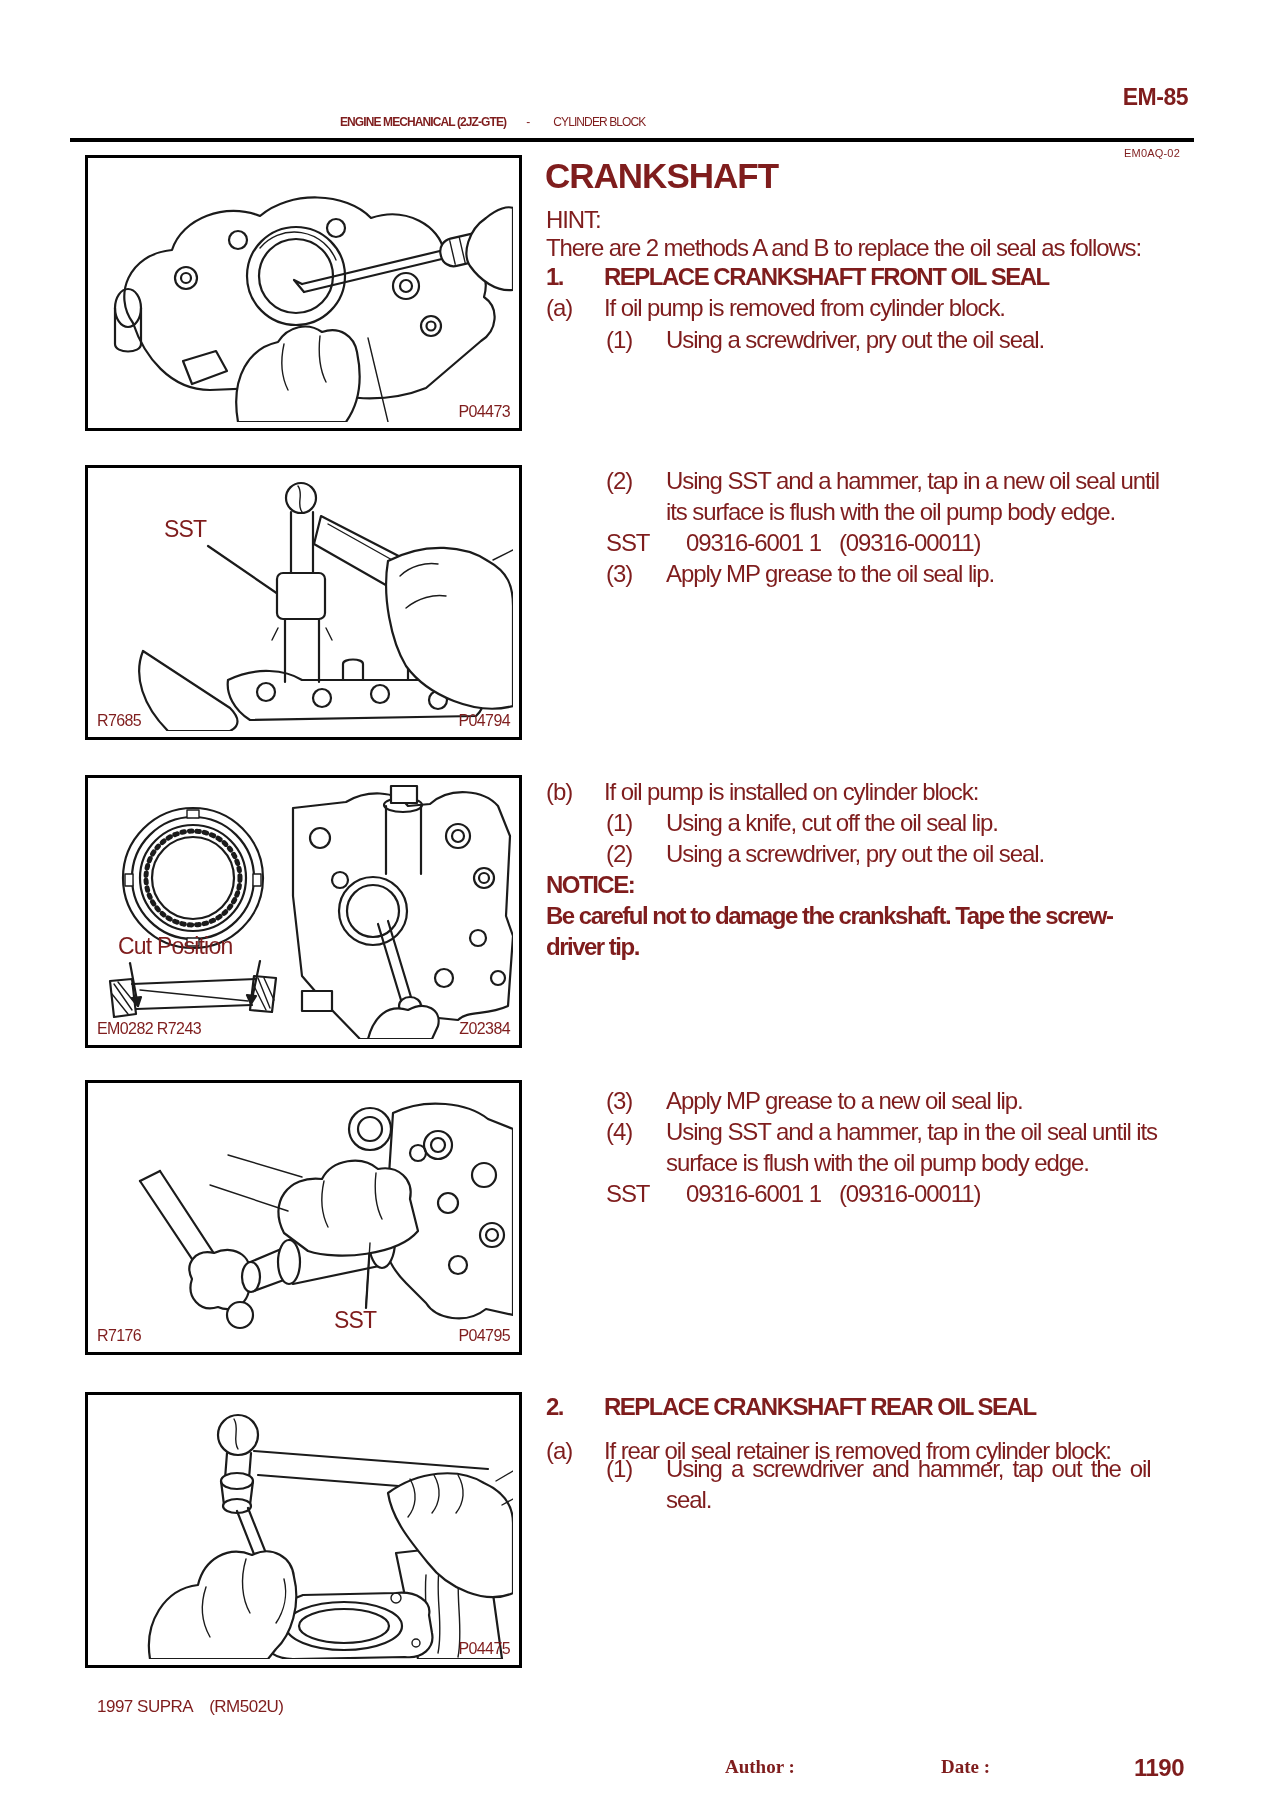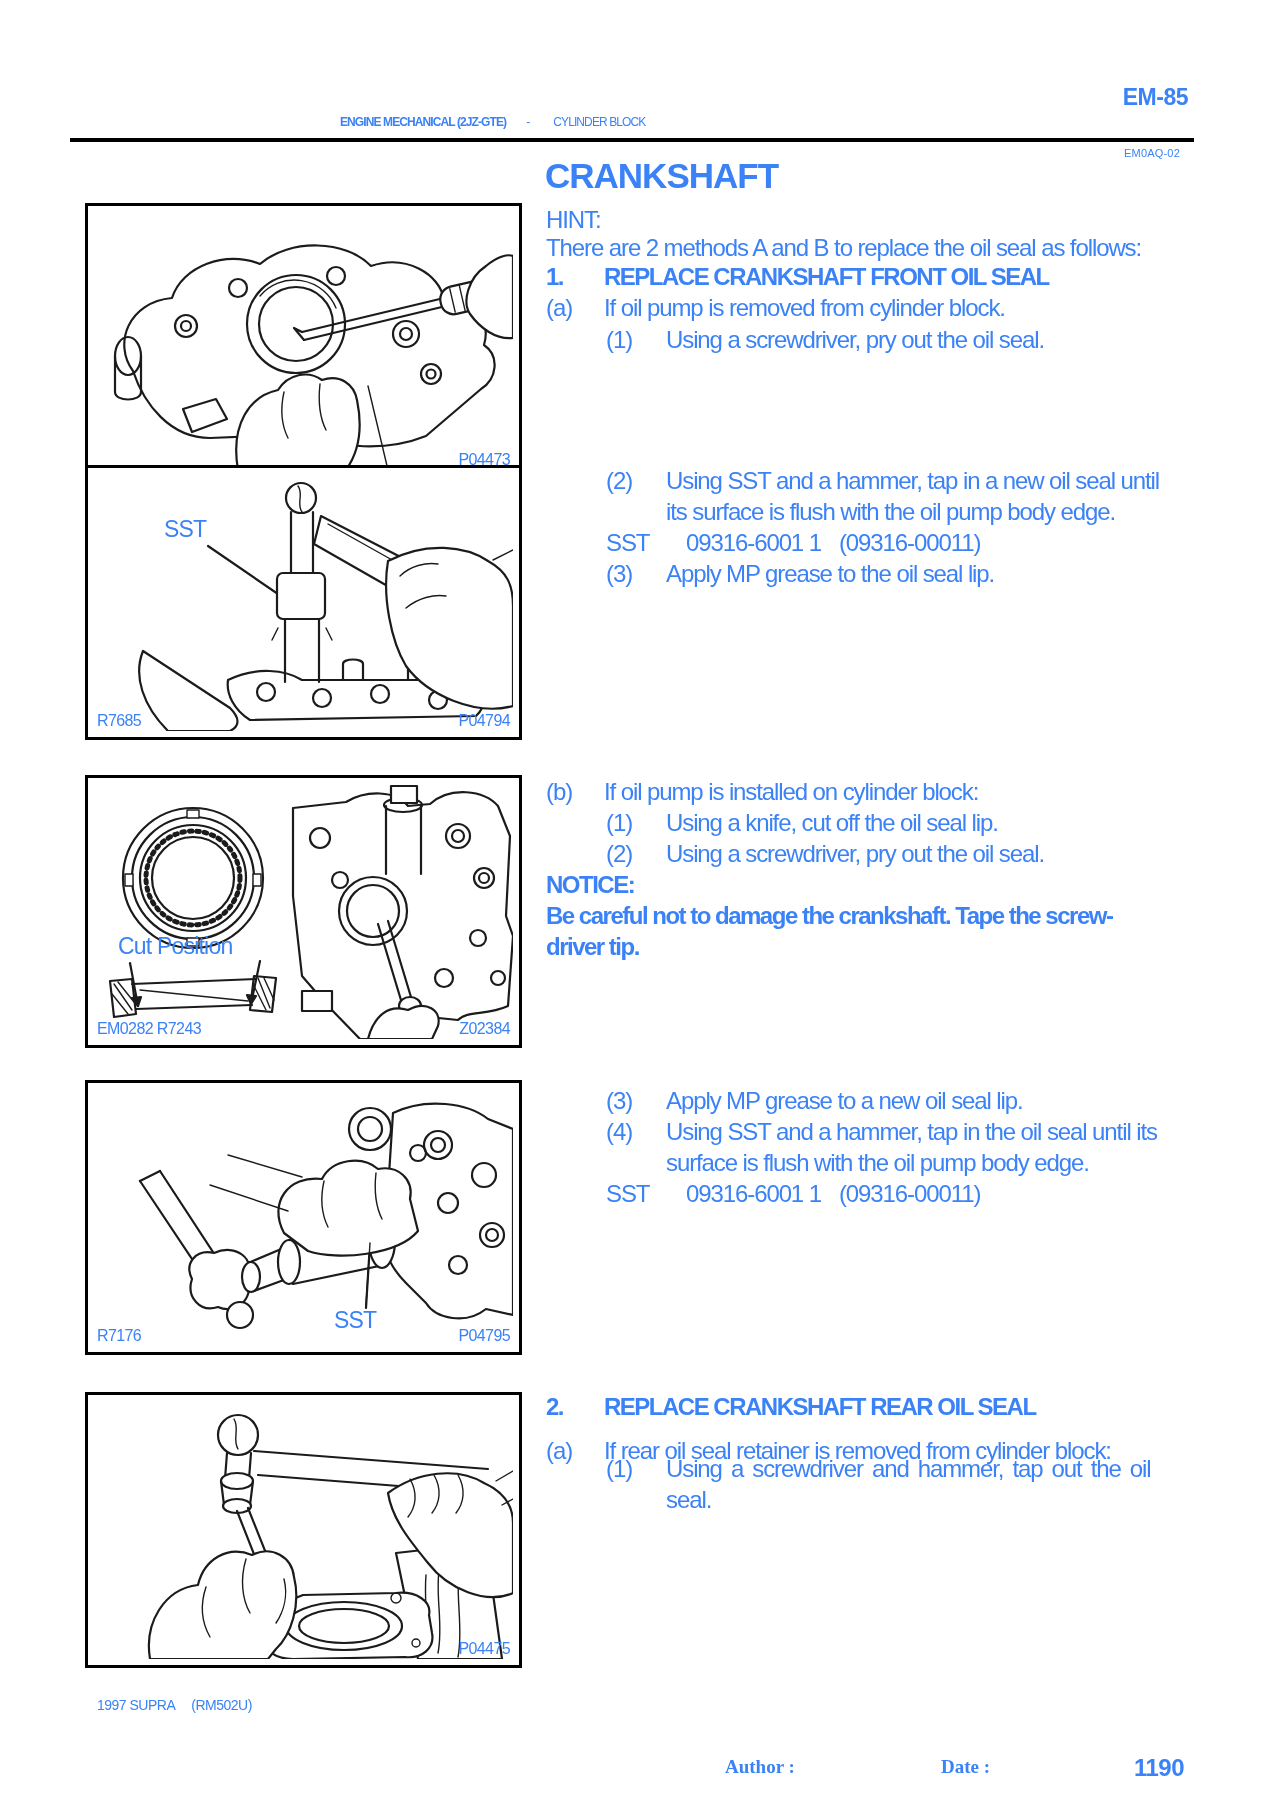--- a/index.html
+++ b/index.html
@@ -1,17 +1,17 @@
 <!DOCTYPE html>
 <html><head>
 <meta charset="utf-8">
 <style>
   html,body{margin:0;padding:0;background:#e8e8e8;}
   .page{position:relative;width:1280px;height:1811px;background:#ffffff;margin:0 auto;
-        font-family:"Liberation Sans",sans-serif;color:#3b82f6;overflow:hidden;}
+        font-family:"Liberation Sans",sans-serif;color:#7f1d1d;overflow:hidden;}
   
   .page-code{position:absolute;right:92px;top:84px;font-size:23px;font-weight:bold;letter-spacing:-0.5px;}
   .hdr-line{position:absolute;left:340px;top:115px;font-size:12px;letter-spacing:-0.9px;white-space:nowrap;}
   .hdr-bold{font-weight:bold;}
   .hdr-sep{display:inline-block;margin:0 24px 0 20px;}
   .hdr-rule{position:absolute;left:70px;top:138px;width:1124px;height:4px;background:#000;}
   .doc-code{position:absolute;right:100px;top:147px;font-size:11px;letter-spacing:0.2px;}
   
   .figure{position:absolute;left:85px;width:431px;border:3px solid #000;background:#fff;}
   .figure svg{position:absolute;left:0;top:0;}
@@ -22,21 +22,21 @@
   
   .title{position:absolute;left:545px;top:156px;font-size:35px;font-weight:bold;letter-spacing:-1px;white-space:nowrap;}
   .ln{position:absolute;font-size:24px;letter-spacing:-1.1px;line-height:1.2;white-space:nowrap;}
   .ln .b, .ln.b{font-weight:bold;letter-spacing:-1.5px;}
   .num{display:inline-block;width:58px;letter-spacing:-1.1px;}
   .num2{display:inline-block;width:60px;letter-spacing:-1.1px;}
   .sstlab{display:inline-block;width:80px;}
   .sstalt{display:inline-block;margin-left:18px;}
   .just{word-spacing:3.5px;}
   
-  .model-line{position:absolute;left:97px;top:1697px;font-size:14px;letter-spacing:-0.5px;white-space:nowrap;}
+  .model-line{position:absolute;left:97px;top:1697px;font-size:17px;letter-spacing:-0.5px;white-space:nowrap;}
   .model-code{display:inline-block;margin-left:16px;}
   .ftr{position:absolute;top:1756px;font-family:"Liberation Serif",serif;font-weight:bold;font-size:19px;white-space:nowrap;}
   .ftr-author{left:725px;}
   .ftr-date{left:941px;}
   .ftr-page{position:absolute;top:1754px;left:1134px;font-family:Liberation Sans, sans-serif;
             font-weight:bold;font-size:24px;letter-spacing:-0.5px;}
   svg path, svg line, svg circle, svg ellipse, svg rect, svg polyline, svg polygon{
     fill:none;stroke:#1b1b1b;stroke-width:2.2;stroke-linecap:round;stroke-linejoin:round;}
   svg .fw{fill:#ffffff;}
   svg .thin{stroke-width:1.4;}
@@ -47,21 +47,21 @@
 
 <div class="page">
 
   <div class="page-code">EM-85</div>
   <div class="hdr-line">
     <span class="hdr-bold">ENGINE MECHANICAL (2JZ-GTE)</span><span class="hdr-sep">-</span><span>CYLINDER BLOCK</span>
   </div>
   <div class="hdr-rule"></div>
   <div class="doc-code">EM0AQ-02</div>
 
-  <div class="figure" style="top:155px;height:270px;margin-top:48px;">
+  <div class="figure" style="top:155px;height:270px;">
     <svg width="425" height="264" viewBox="0 0 425 264">
       <path d="M45,165 C25,138 40,96 84,92 C94,60 138,44 172,58 C202,32 258,34 283,60 C318,48 352,68 356,94 C388,95 403,115 396,139 C412,150 409,173 393,183 L338,230 C298,246 250,242 220,228 L122,232 C82,232 56,198 45,165 Z" class="fw"></path>
       <circle cx="98" cy="120" r="11"></circle>
         <circle cx="98" cy="120" r="5"></circle>
       <circle cx="150" cy="82" r="9"></circle>
         <circle cx="248" cy="70" r="9"></circle>
       <circle cx="318" cy="128" r="13"></circle>
         <circle cx="318" cy="128" r="6"></circle>
       <circle cx="343" cy="168" r="10"></circle>
         <circle cx="343" cy="168" r="4.5"></circle>

